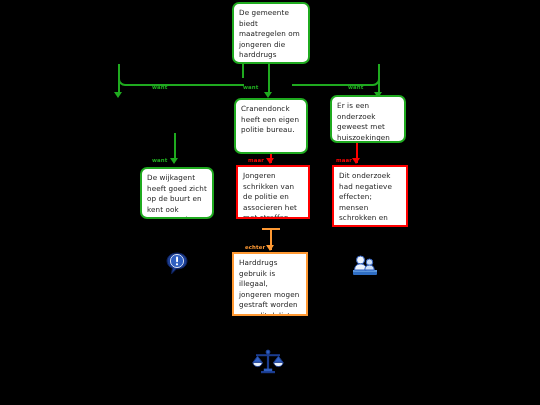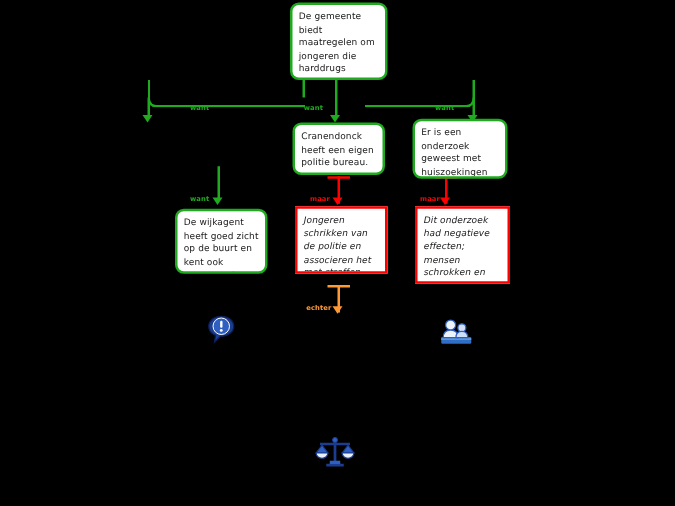--- a/index.html
+++ b/index.html
@@ -28,21 +28,20 @@
     padding: 4px 5px 3px 5px;
     overflow: hidden;
   }
   .node.rounded {
     border: 2px solid #1faa1f;
     border-radius: 7px;
   }
   .node.red {
     border: 2px solid #ff0000;
     border-radius: 0;
-    font-style: italic;
   }
   .node.orange {
     border: 2px solid #ff9933;
     border-radius: 0;
   }
   .node-text {
     display: block;
     white-space: pre-line;
   }
   .vline, .hline {
@@ -132,40 +131,43 @@
   <div class="tbar o" style="left:262px; top:228px; width:18px;"></div>
   <div class="vline o" style="left:270px; top:228px; height:22px;"></div>
   <div class="arrow o-a" style="left:266px; top:245px;"></div>
   <span class="edge-label lbl-o" style="left:245px; top:244px;">echter</span>
 
   <div class="node rounded" style="left:232px; top:2px; width:78px; height:62px;">
     <span class="node-text">De gemeente biedt maatregelen om jongeren die harddrugs gebruiken aan te pakke</span>
   </div>
 
 
-  <div class="node rounded" style="left:234px; top:98px; width:74px; height:42px;">
+  <div class="node rounded" style="left:234px; top:98px; width:74px; height:56px;">
     <span class="node-text">Cranendonck heeft een eigen politie bureau.</span>
   </div>
 
   <div class="node rounded" style="left:330px; top:95px; width:76px; height:48px;">
     <span class="node-text">Er is een onderzoek geweest met huiszoekingen met hulpverlener</span>
   </div>
 
   <div class="node rounded" style="left:140px; top:167px; width:74px; height:52px;">
     <span class="node-text">De wijkagent heeft goed zicht op de buurt en kent ook omwonenden.</span>
   </div>
 
   <div class="node red" style="left:236px; top:165px; width:74px; height:54px;">
     <span class="node-text">Jongeren schrikken van de politie en associeren het met straffen.</span>
   </div>
 
   <div class="node red" style="left:332px; top:165px; width:76px; height:62px;">
     <span class="node-text">Dit onderzoek had negatieve effecten; mensen schrokken en heel de buurt was op de hoogte</span>
   </div>
 
+  <div class="node orange" style="left:232px; top:252px; width:76px; height:64px;">
+    <span class="node-text">Harddrugs gebruik is illegaal, jongeren mogen gestraft worden voor dit delict.</span>
+  </div>
 
   <div class="icon" style="left:166px; top:252px; width:22px; height:24px;">
     <svg width="22" height="24" viewBox="0 0 22 24" aria-hidden="true">
       <path d="M11 1 C5 1 1 4.6 1 9 C1 12.3 3.2 15.1 6.4 16.3 L5.6 21.8 L10.4 16.9 C10.6 16.9 10.8 17 11 17 C17 17 21 13.4 21 9 C21 4.6 17 1 11 1 Z" fill="#1b3c8f" stroke="#0d1f57" stroke-width="1"></path>
       <circle cx="11" cy="9" r="6.6" fill="#2f5fc0"></circle>
       <circle cx="11" cy="9" r="6.6" fill="none" stroke="#ffffff" stroke-width="0.8"></circle>
       <rect x="10.1" y="4.6" width="1.9" height="5.6" rx="0.9" fill="#ffffff"></rect>
       <circle cx="11" cy="12.3" r="1.15" fill="#ffffff"></circle>
     </svg>
   </div>

